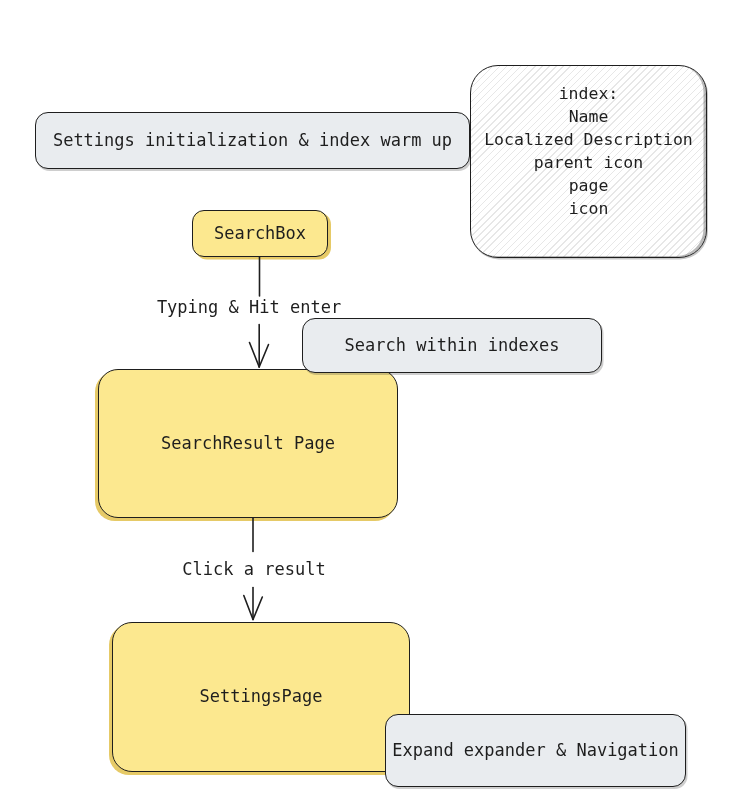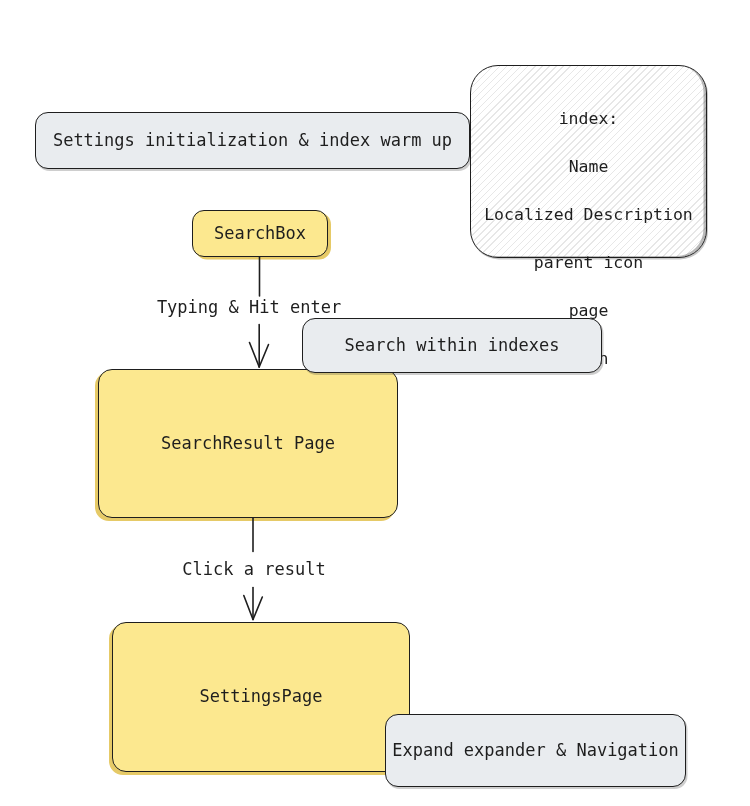--- a/index.html
+++ b/index.html
@@ -35,39 +35,39 @@
     border-radius: 13px;
     box-shadow: 1.5px 2px 0 0 rgba(30,30,30,0.22);
   }
   .node-yellow-small {
     background: var(--yellow);
     border-radius: 12px;
     box-shadow: 3px 2.5px 0 0 var(--yellow-accent);
   }
   .node-yellow-big {
     background: var(--yellow);
-    border-radius: 14px;
+    border-radius: 20px;
     box-shadow: -3px 3px 0 0 var(--yellow-accent);
   }
   .node-hatch {
     background-color: #ffffff;
     background-image: repeating-linear-gradient(
       135deg,
       rgba(70,70,70,0.13) 0px,
       rgba(70,70,70,0.13) 1px,
       transparent 1px,
       transparent 5px
     );
     border-radius: 28px;
     box-shadow: inset -2.5px -1px 0 0 rgba(30,30,30,0.30), 1px 1.5px 0 0 rgba(30,30,30,0.25);
     display: block;
     padding-top: 16px;
     font-size: 16.5px;
   }
-  .hatch-line { line-height: 23px; white-space: nowrap; margin-top: 25px; }
+  .hatch-line { line-height: 23px; white-space: nowrap; }
   .edge-label {
     position: absolute;
     transform: translateX(-50%);
     white-space: nowrap;
     font-size: 17px;
     line-height: 19px;
     color: var(--ink);
   }
   .arrows {
     position: absolute;

